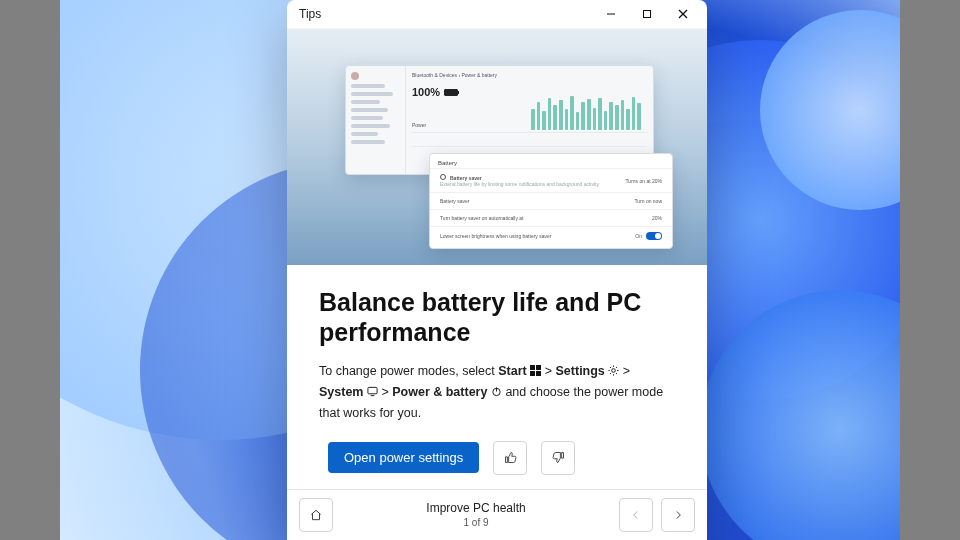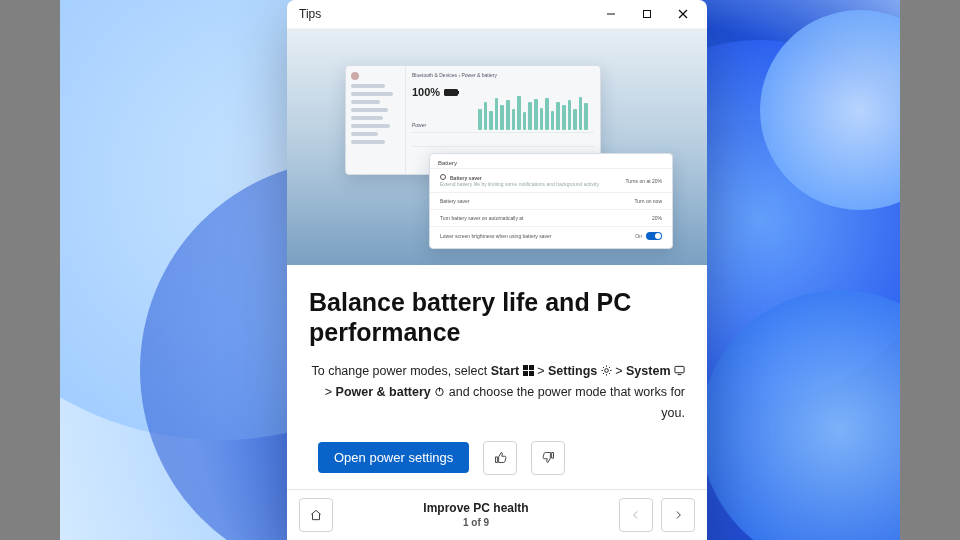--- a/index.html
+++ b/index.html
@@ -43,21 +43,21 @@
     height: 240px;
     background: linear-gradient(180deg, #e6eef4 0%, #b6cde0 50%, #7aa0c2 100%);
     position: relative;
     overflow: hidden;
   }
   .mock {
     position: absolute; background: #f5f7f9; border: 1px solid #d7dde3; border-radius: 4px;
     box-shadow: 0 6px 18px rgba(30,50,80,.18);
     font-size: 5px; color: #5a6b7a;
   }
-  .mockA { left: 58px; top: 36px; width: 256px; height: 110px; }
+  .mockA { left: 58px; top: 36px; width: 309px; height: 110px; }
   .mockA .side { position:absolute; left:0; top:0; width:60px; height:100%; border-right:1px solid #e3e8ec; padding:6px 5px; }
   .mockA .avatar { width:8px; height:8px; border-radius:50%; background:#caa; display:inline-block; vertical-align:middle;}
   .mockA .sideline { height:4px; background:#c9d2da; border-radius:2px; margin:4px 0; }
   .mockA .main { position:absolute; left:66px; top:6px; right:6px; }
   .mockA .crumb { font-size:5px; color:#556; }
   .mockA .pct { font-size:11px; font-weight:600; color:#222; margin-top:8px; display:flex; align-items:center; gap:4px;}
   .mockA .batt { width:14px; height:7px; border:1px solid #222; border-radius:1px; position:relative;}
   .mockA .batt::after{content:""; position:absolute; right:-2px; top:1px; width:1px; height:3px; background:#222;}
   .mockA .batt i{position:absolute; left:0; top:0; bottom:0; width:100%; background:#222;}
   .mockA .bars { position:absolute; right:6px; top:22px; width:110px; height:36px; display:flex; align-items:flex-end; gap:2px;}
@@ -66,44 +66,44 @@
   .mockA .row { height:10px; border-top:1px solid #e6ebee; margin-top:4px;}
 
   .mockB { left: 142px; top: 124px; width: 244px; height: 96px; background:#fff; }
   .mockB .hdr { font-size:6px; color:#444; padding:6px 8px 2px; }
   .mockB .line { display:flex; align-items:center; justify-content:space-between; padding:5px 10px; border-top:1px solid #eef1f3; font-size:5px; color:#555;}
   .mockB .eye { width:6px; height:6px; border:1px solid #555; border-radius:50%; margin-right:4px; display:inline-block;}
   .toggle { width:16px; height:8px; border-radius:4px; background:#0a63c9; position:relative;}
   .toggle::after{content:""; position:absolute; right:1px; top:1px; width:6px; height:6px; background:#fff; border-radius:50%;}
 
   .content {
-    flex: 1; padding: 22px 22px 14px; display:flex; flex-direction:column;
+    flex: 1; padding: 22px 32px 14px; display:flex; flex-direction:column;
   }
   .content h1 { font-size: 25px; font-weight: 600; color:#111; line-height:1.2; margin-bottom:14px;}
-  .desc { font-size: 12.5px; color:#222; line-height:1.6; margin-bottom:18px;text-align:right;}
+  .desc { font-size: 12.5px; color:#222; line-height:1.6; margin-bottom:18px;}
   .desc b { font-weight:600; }
   .inline-icon { display:inline-block; vertical-align:-1px; }
   .inline-icon svg { width:11px; height:11px; }
 
   .actions { display:flex; align-items:center; gap:14px; }
   .primary-btn {
     background:#0a63c9; color:#fff; border:none; border-radius:4px;
     padding:8px 16px; font-size:13px; font-family:inherit; cursor:pointer;margin-left:9px;
   }
   .iconbtn {
     width:34px; height:34px; border:1px solid #d0d4d8; border-radius:4px;
     display:flex; align-items:center; justify-content:center; background:#fff; cursor:pointer;
   }
   .iconbtn svg { width:15px; height:15px; stroke:#333; fill:none; stroke-width:1.4;}
 
   .footer {
     height: 52px; border-top:1px solid #e4e7ea;
     display:flex; align-items:center; padding:0 12px; gap:8px;
   }
-  .footer .center { flex:1; text-align:center; font-size:12px; color:#222; line-height:1.3;font-weight:bold;}
+  .footer .center { flex:1; text-align:center; font-size:12px; color:#222; line-height:1.3;}
   .footer .center .sub { color:#555; font-size:10px;}
   .navsq {
     width:34px; height:34px; border:1px solid #d0d4d8; border-radius:4px;
     display:flex; align-items:center; justify-content:center; background:#fff; cursor:pointer;
   }
   .navsq svg { width:14px; height:14px; stroke:#333; fill:none; stroke-width:1.6;}
   .navsq.prev svg { stroke:#aaa; }
 </style>
 </head>
 <body>

